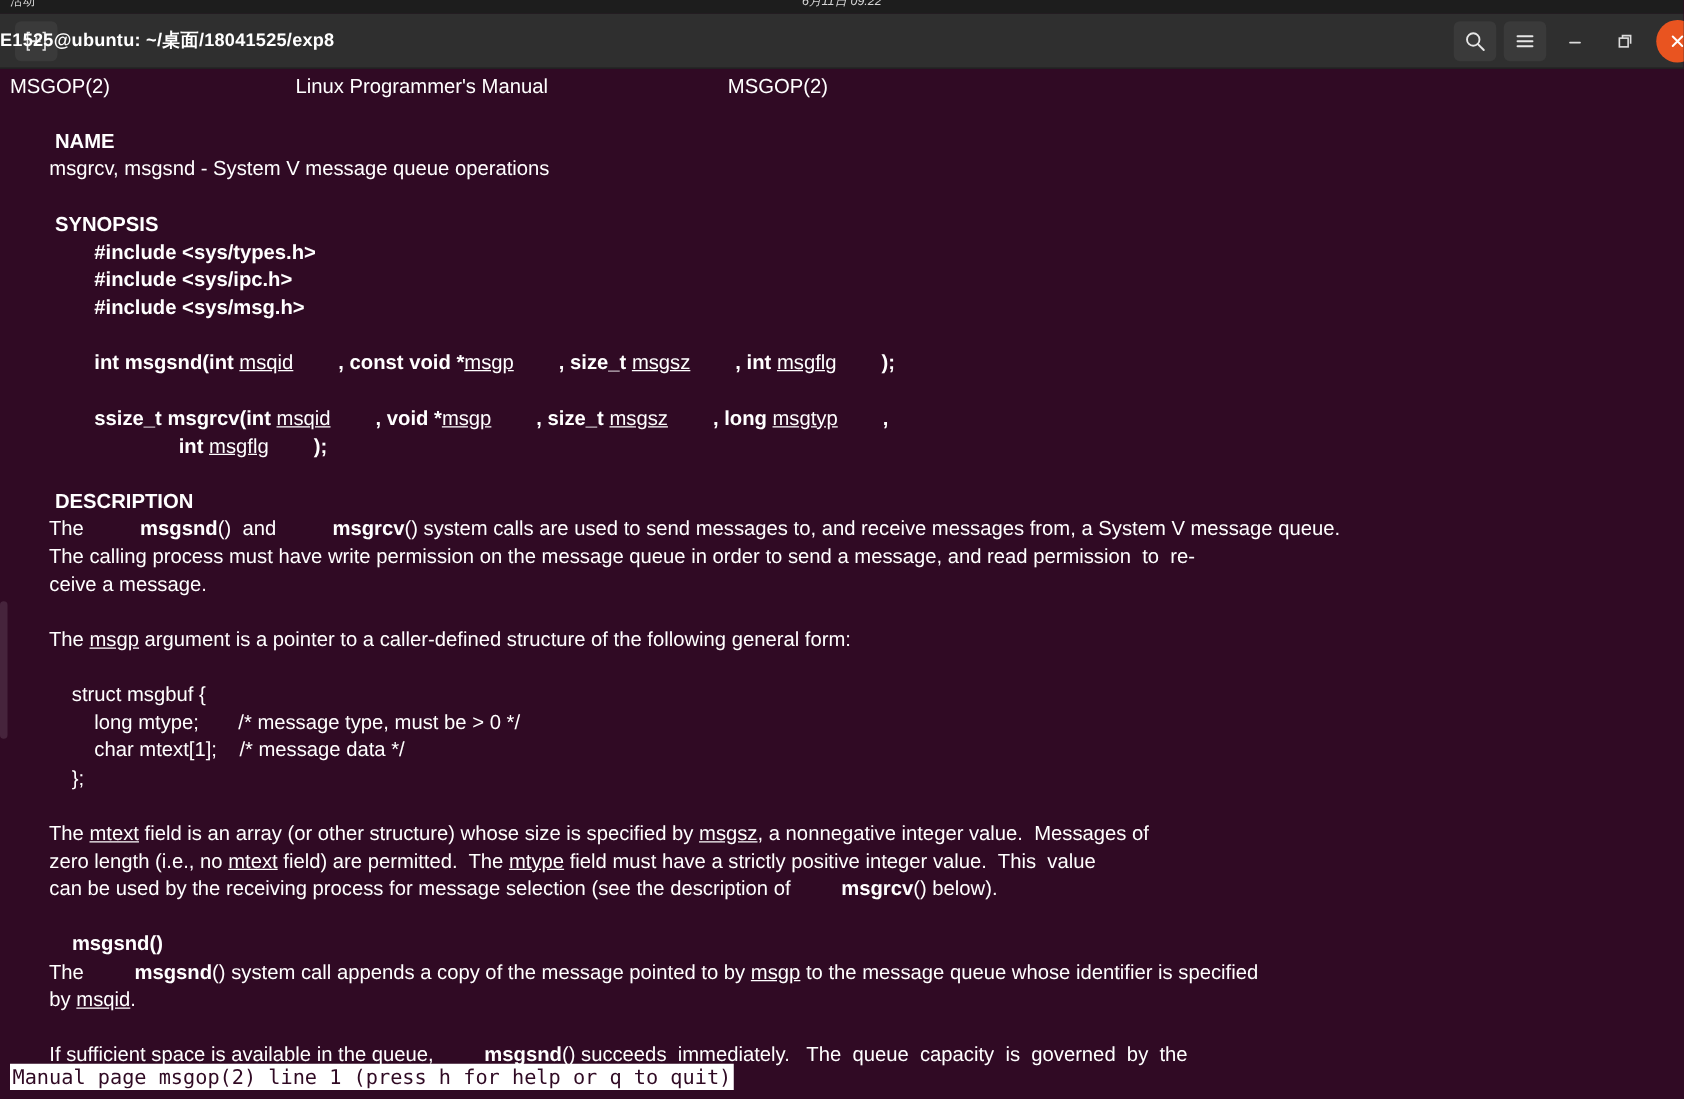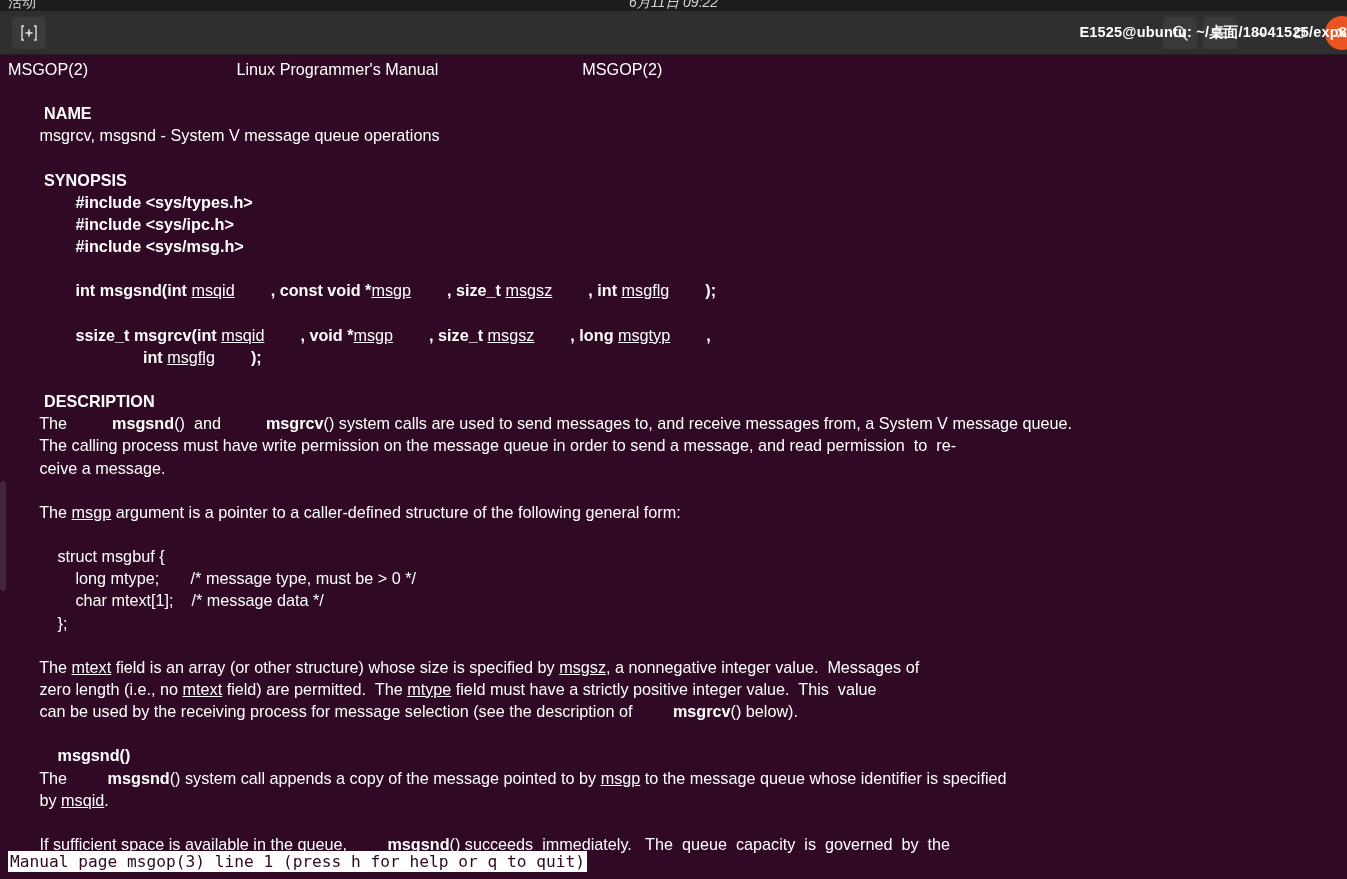--- a/index.html
+++ b/index.html
@@ -7,21 +7,21 @@
     width:1347px;height:879px;overflow:hidden;
     background:#300a24;
     font-family:"DejaVu Sans Mono","Liberation Mono",monospace;
   }
   #app{position:relative;width:1347px;height:879px;overflow:hidden;}
 
   
   .system-bar{
     position:absolute;top:0;left:0;width:1347px;height:11px;
     background:#1d1d1d;color:#d6d6d6;
-    font-family:"Liberation Sans",sans-serif;font-size:14px;
+    font-family:"Liberation Sans",sans-serif;font-size:10px;
     display:flex;align-items:flex-start;justify-content:space-between;
     padding:0 8px;box-sizing:border-box;overflow:hidden;
   }
   .system-bar .sb-left,.system-bar .sb-right{display:flex;gap:10px;align-items:flex-start;}
   .system-bar .sb-center{position:absolute;left:0;right:0;text-align:center;font-style:italic;}
   .sb-text{display:inline-block;transform:translateY(-6px);white-space:nowrap;}
 
   
   .titlebar{
     position:absolute;top:11px;left:0;width:1347px;height:44px;
@@ -30,25 +30,24 @@
     display:flex;align-items:center;
     box-sizing:border-box;
   }
   .tb-left{display:flex;align-items:center;padding-left:12px;}
   .tb-btn{
     width:34px;height:32px;border-radius:5px;
     display:flex;align-items:center;justify-content:center;
     color:#e6e6e6;background:#3a3a3a;border:none;cursor:pointer;
   }
   .tb-title{
-    position:absolute;left:0;right:0;text-align:right;
+    position:absolute;left:0;right:0;text-align:left;
     color:#ffffff;font-family:"Liberation Sans",sans-serif;
     font-size:14.5px;font-weight:bold;letter-spacing:.2px;
     pointer-events:none;
-    margin-left:44px;
   }
   .tb-right{
     margin-left:auto;display:flex;align-items:center;
     gap:6px;padding-right:0;height:100%;
   }
   .win-ctl{
     width:34px;height:34px;display:flex;align-items:center;justify-content:center;
     color:#dcdcdc;background:transparent;border:none;cursor:pointer;font-size:15px;
   }
   .close-round{
@@ -146,16 +145,16 @@
         <svg width="14" height="14" viewBox="0 0 14 14">
           <path d="M3.2 3.2 L10.8 10.8 M10.8 3.2 L3.2 10.8" stroke="#ffffff" stroke-width="1.6" stroke-linecap="round"></path>
         </svg>
       </div>
     </div>
   </div>
 
   <div class="terminal">
     <div class="scrollbar-left"></div>
     <div class="term-text" id="manpage"><div class="row"><span>MSGOP(2)</span><span>                                 Linux Programmer's Manual                                MSGOP(2)</span></div><div class="row">&nbsp;</div><div class="row"><span class="b">NAME</span></div><div class="row"><span>       msgrcv, msgsnd - System V message queue operations</span></div><div class="row">&nbsp;</div><div class="row"><span class="b">SYNOPSIS</span></div><div class="row"><span>       </span><span class="b">#include &lt;sys/types.h&gt;</span></div><div class="row"><span>       </span><span class="b">#include &lt;sys/ipc.h&gt;</span></div><div class="row"><span>       </span><span class="b">#include &lt;sys/msg.h&gt;</span></div><div class="row">&nbsp;</div><div class="row"><span>       </span><span class="b">int msgsnd(int </span><span class="u">msqid</span><span class="b">, const void *</span><span class="u">msgp</span><span class="b">, size_t </span><span class="u">msgsz</span><span class="b">, int </span><span class="u">msgflg</span><span class="b">);</span></div><div class="row">&nbsp;</div><div class="row"><span>       </span><span class="b">ssize_t msgrcv(int </span><span class="u">msqid</span><span class="b">, void *</span><span class="u">msgp</span><span class="b">, size_t </span><span class="u">msgsz</span><span class="b">, long </span><span class="u">msgtyp</span><span class="b">,</span></div><div class="row"><span>                      </span><span class="b">int </span><span class="u">msgflg</span><span class="b">);</span></div><div class="row">&nbsp;</div><div class="row"><span class="b">DESCRIPTION</span></div><div class="row"><span>       The  </span><span class="b">msgsnd</span><span>()  and  </span><span class="b">msgrcv</span><span>() system calls are used to send messages to, and receive messages from, a System V message queue.</span></div><div class="row"><span>       The calling process must have write permission on the message queue in order to send a message, and read permission  to  re-</span></div><div class="row"><span>       ceive a message.</span></div><div class="row">&nbsp;</div><div class="row"><span>       The </span><span class="u">msgp</span><span> argument is a pointer to a caller-defined structure of the following general form:</span></div><div class="row">&nbsp;</div><div class="row"><span>           struct msgbuf {</span></div><div class="row"><span>               long mtype;       /* message type, must be &gt; 0 */</span></div><div class="row"><span>               char mtext[1];    /* message data */</span></div><div class="row"><span>           };</span></div><div class="row">&nbsp;</div><div class="row"><span>       The </span><span class="u">mtext</span><span> field is an array (or other structure) whose size is specified by </span><span class="u">msgsz</span><span>, a nonnegative integer value.  Messages of</span></div><div class="row"><span>       zero length (i.e., no </span><span class="u">mtext</span><span> field) are permitted.  The </span><span class="u">mtype</span><span> field must have a strictly positive integer value.  This  value</span></div><div class="row"><span>       can be used by the receiving process for message selection (see the description of </span><span class="b">msgrcv</span><span>() below).</span></div><div class="row">&nbsp;</div><div class="row"><span>   </span><span class="b">msgsnd()</span></div><div class="row"><span>       The </span><span class="b">msgsnd</span><span>() system call appends a copy of the message pointed to by </span><span class="u">msgp</span><span> to the message queue whose identifier is specified</span></div><div class="row"><span>       by </span><span class="u">msqid</span><span>.</span></div><div class="row">&nbsp;</div><div class="row"><span>       If sufficient space is available in the queue, </span><span class="b">msgsnd</span><span>() succeeds  immediately.   The  queue  capacity  is  governed  by  the</span></div></div>
-    <div class="statusline">Manual page msgop(3) line 1 (press h for help or q to quit)</div>
+    <div class="statusline">Manual page msgop(2) line 1 (press h for help or q to quit)</div>
   </div>
 
 </div>
 
 </body></html>

